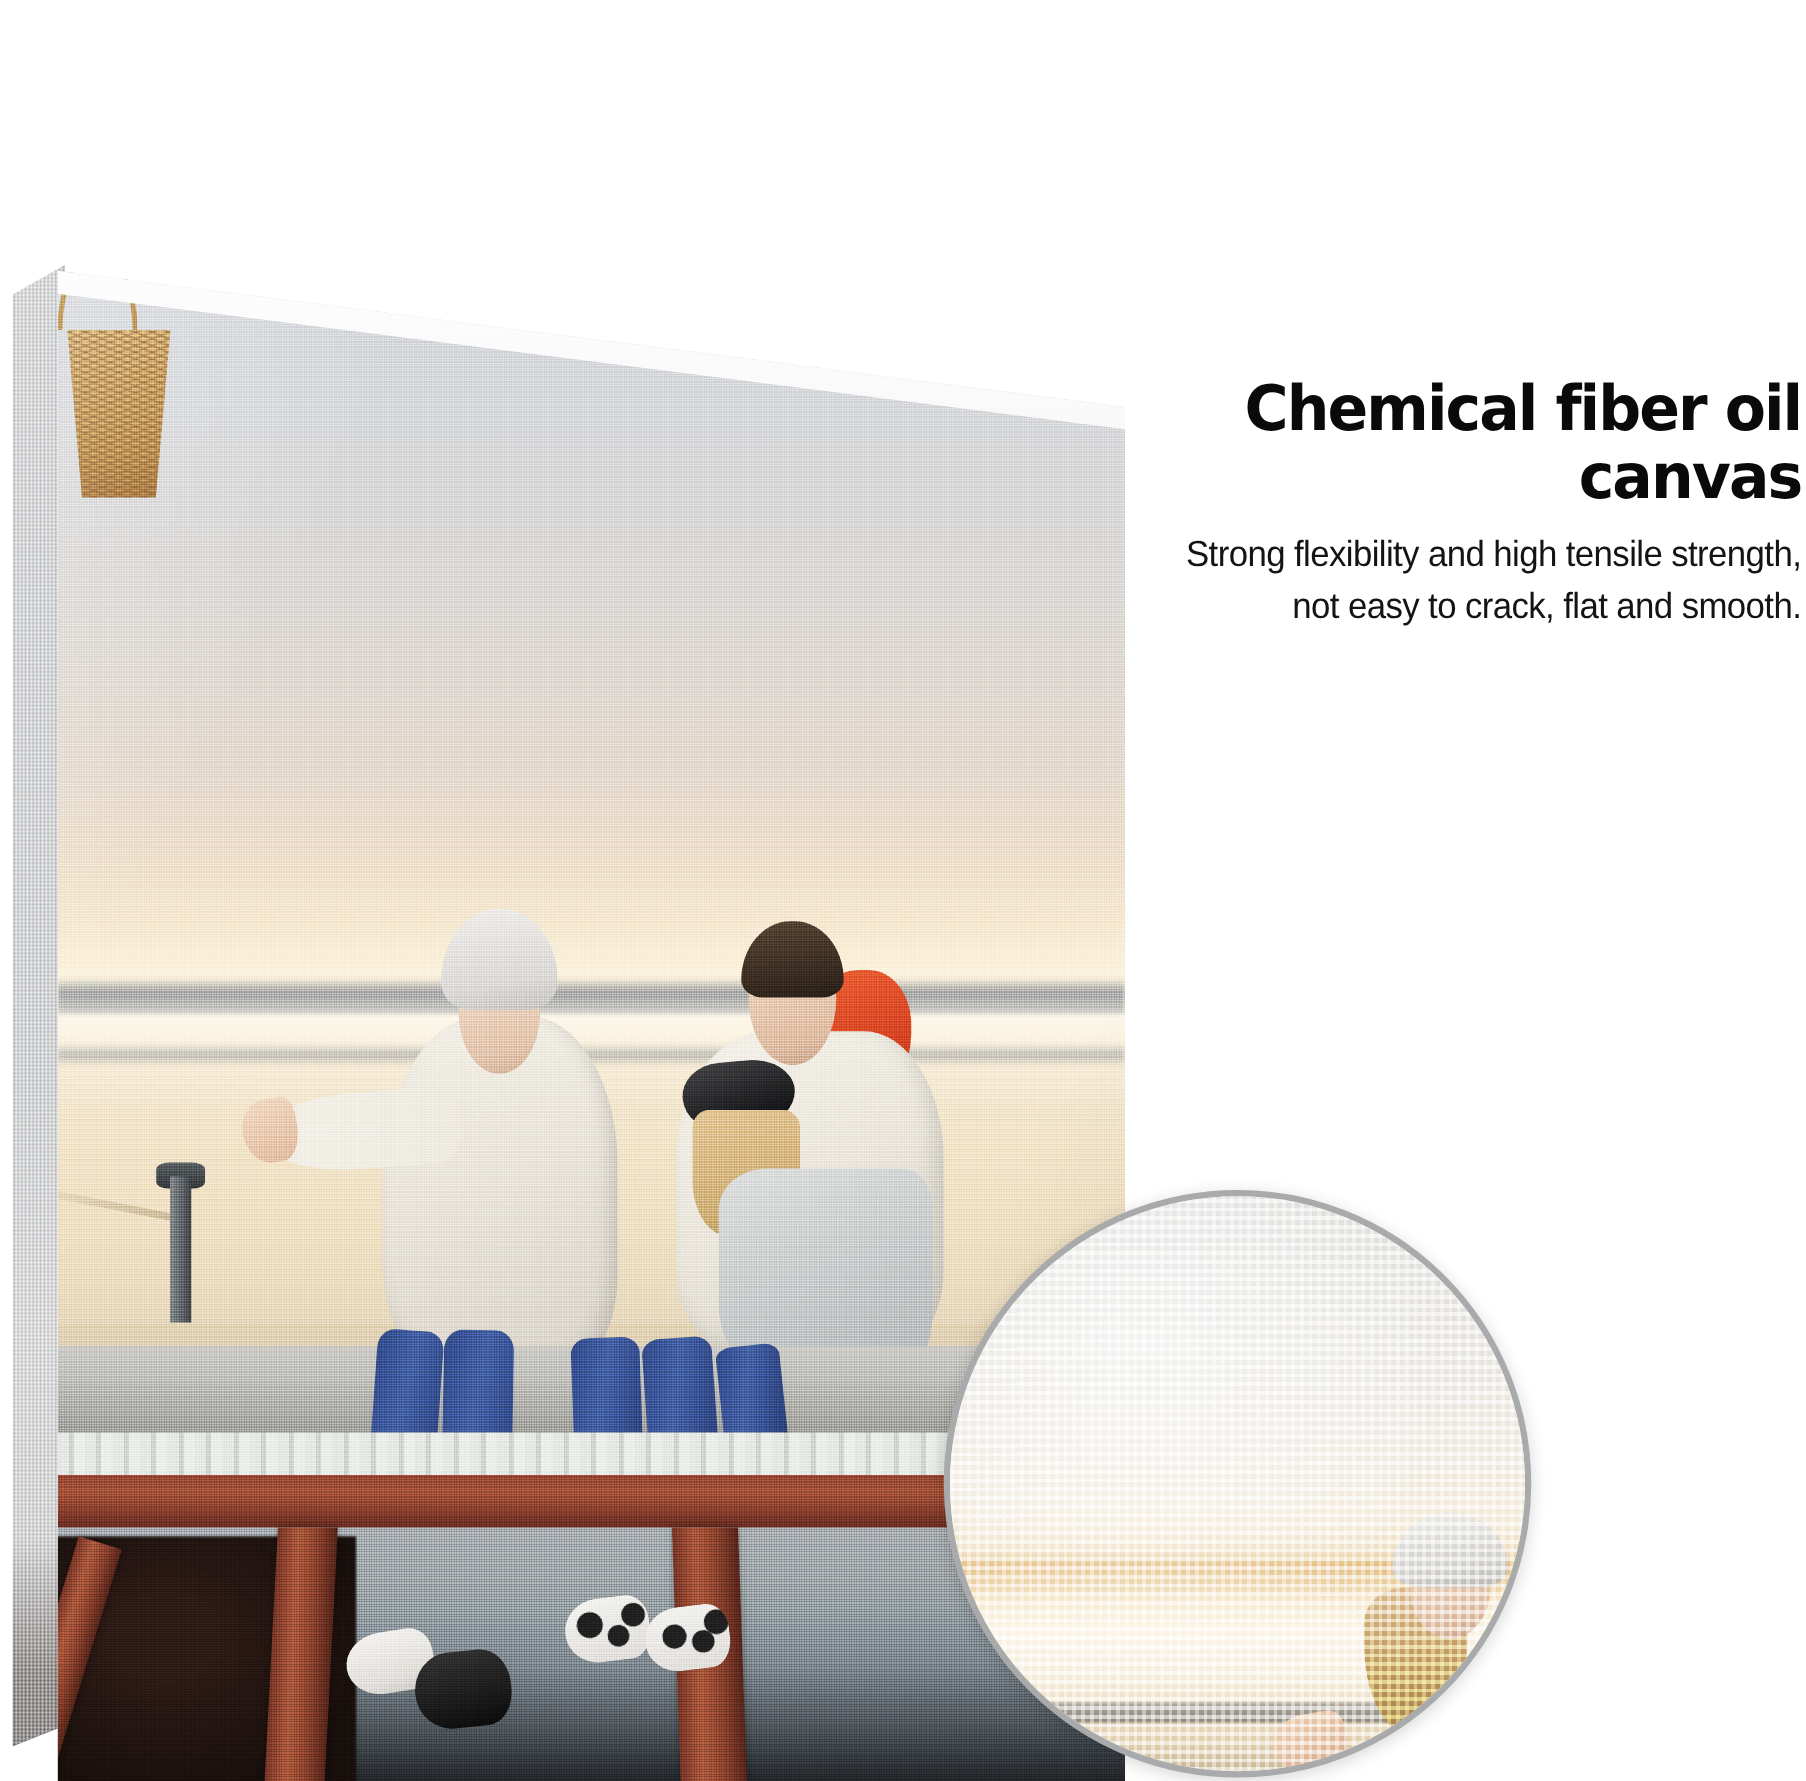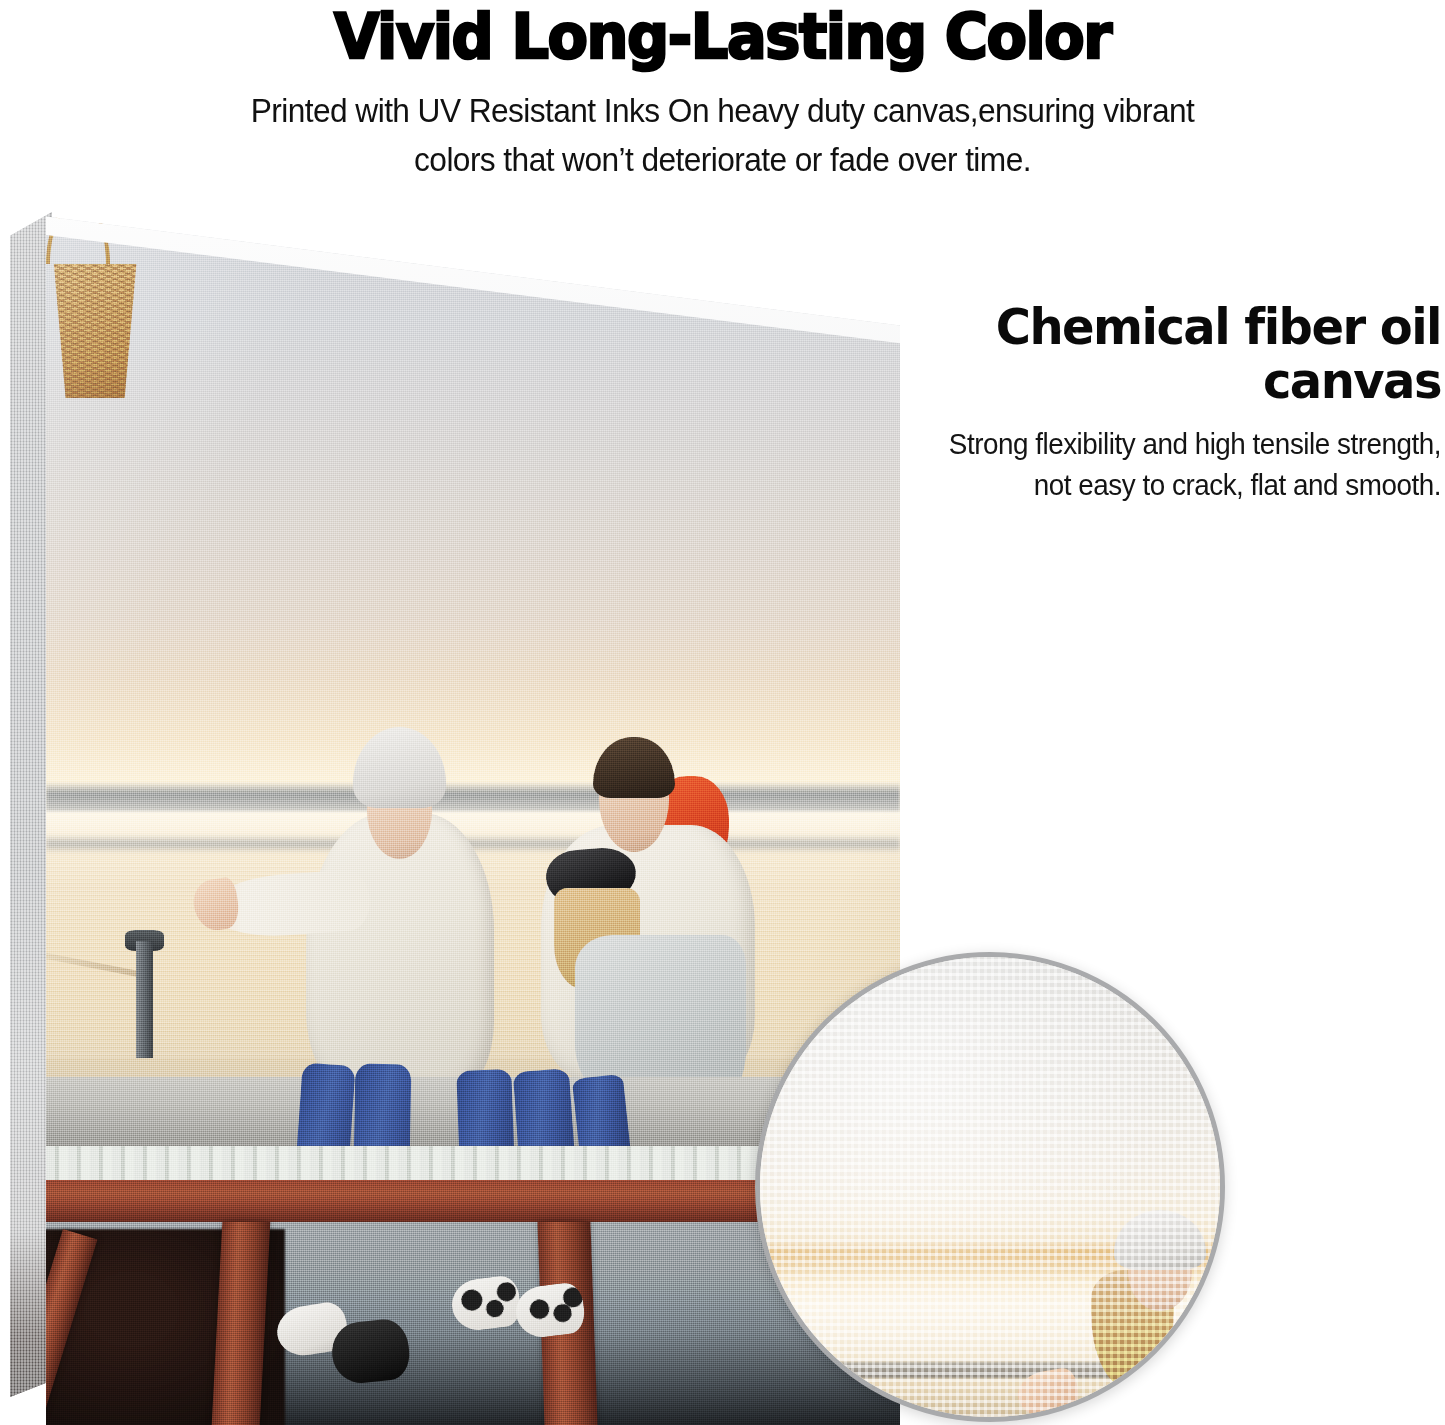--- a/index.html
+++ b/index.html
@@ -540,24 +540,20 @@
     border-radius: 50%;
     background: radial-gradient(circle at 34% 26%, rgba(255,255,255,0.38), rgba(255,255,255,0) 55%);
     pointer-events: none;
   }
 </style>
 </head>
 <body>
 
 <div id="page">
 
-  <div class="header">
-    <div class="header-title">Vivid Long-Lasting Color</div>
-    <div class="header-sub">Printed with UV Resistant Inks On heavy duty canvas,ensuring vibrant colors that won’t deteriorate or fade over time.</div>
-  </div>
 
   <div class="canvas-wrap">
 
     <div class="canvas-side"></div>
 
     <div class="canvas-front">
       <div class="photo">
 
         <div class="shoreline"></div>
         <div class="shoreline2"></div>

